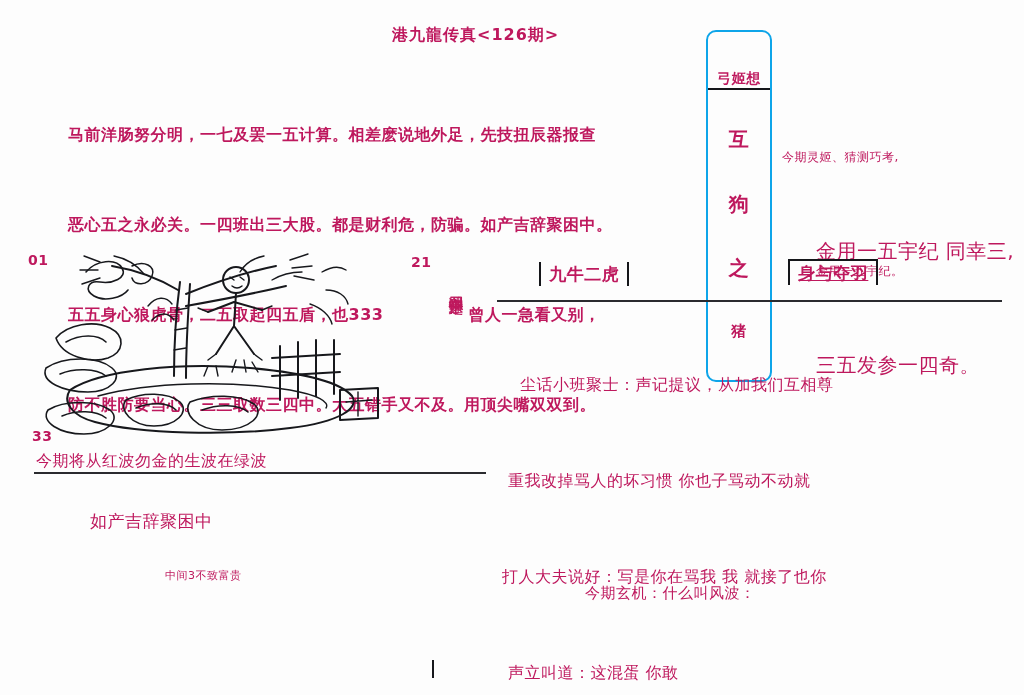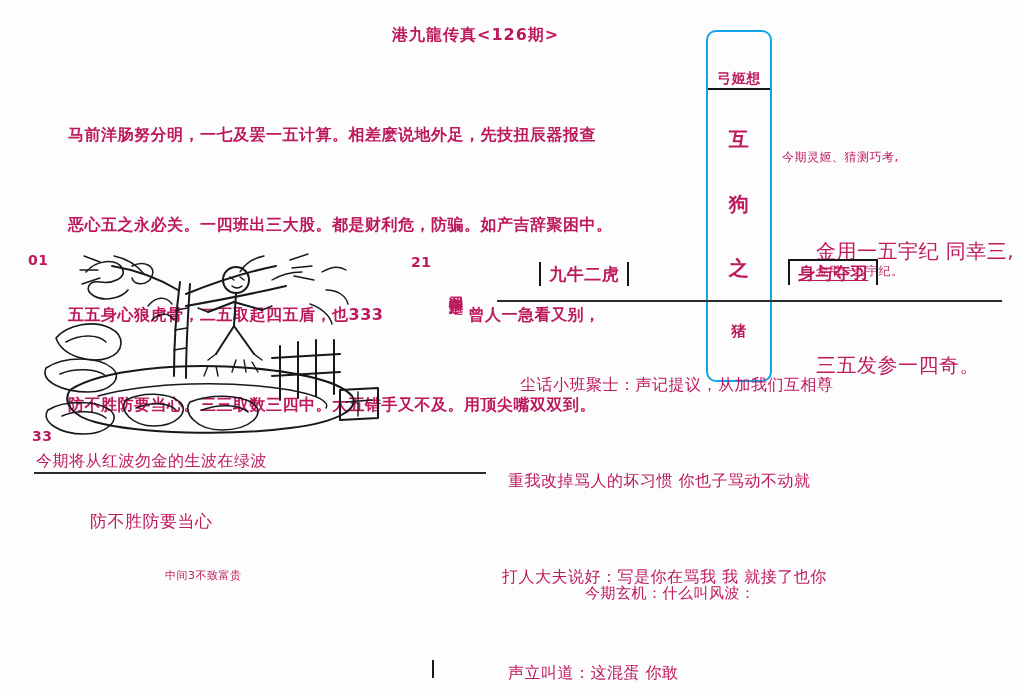--- a/index.html
+++ b/index.html
@@ -270,21 +270,21 @@
     <div style="margin-left:-18px">打人大夫说好：写是你在骂我 我 就接了也你</div>
     <div style="margin-left:-12px">声立叫道：这混蛋 你敢</div>
   </div>
 
   <div class="hand q-block">
     <div>今期玄机：什么叫风波：</div>
     
     
   </div>
 
-  <div class="hand bl-1">防不胜防要当心</div>
+  <div class="hand bl-1">如产吉辞聚困中</div>
   <div class="hand bl-2">中间3不致富贵</div>
 
   <div class="hand pick-col">
     <div>
       
     </div>
     
     
   </div>
 

